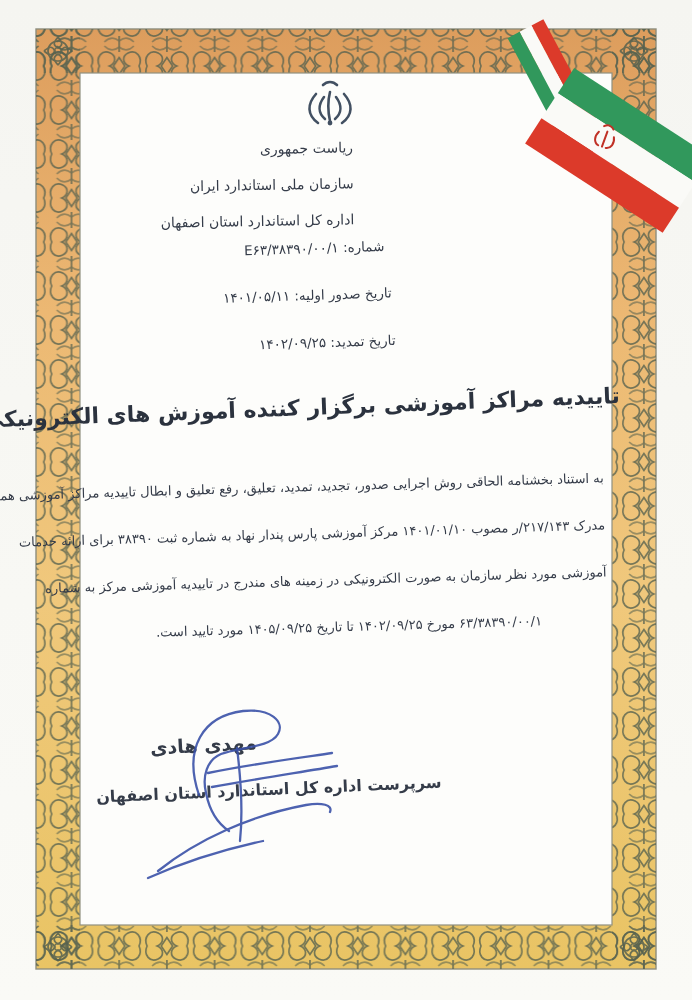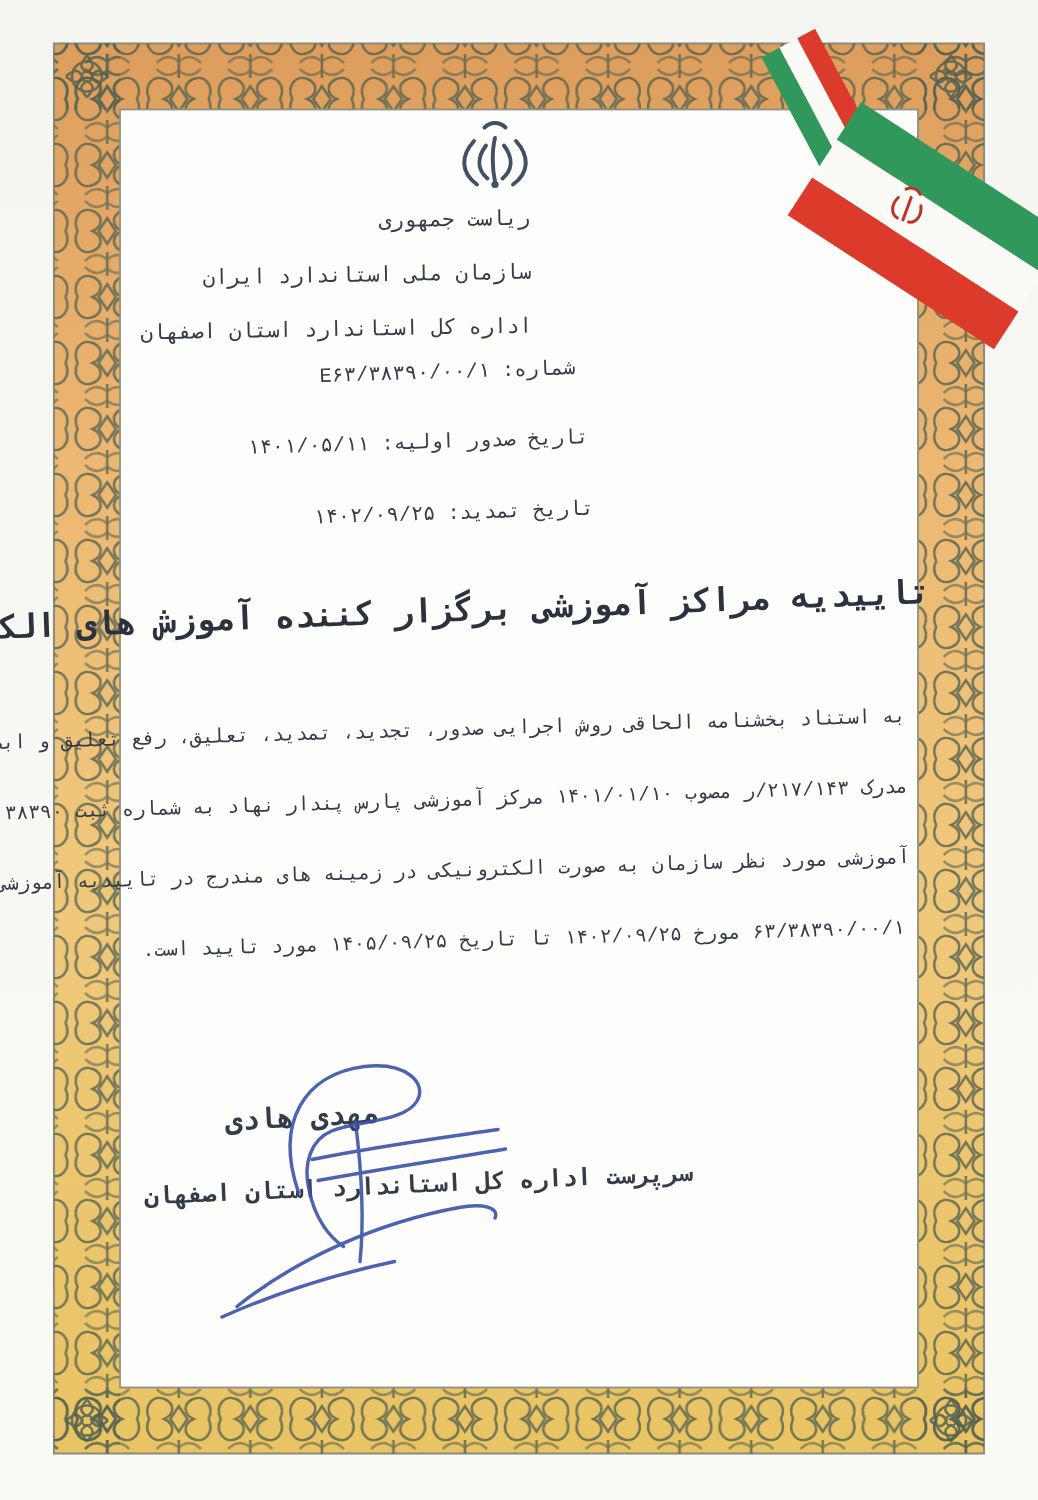--- a/index.html
+++ b/index.html
@@ -5,21 +5,20 @@
   html,body{margin:0;padding:0;}
   body{
     width:692px;height:1000px;
     background:linear-gradient(#f5f5f1,#fafaf6);
     font-family:"DejaVu Sans",sans-serif;
     overflow:hidden;
   }
   .page{
     position:relative;width:692px;height:748px;
     color:#343b48;
-    font-family:Liberation Mono, monospace;
   }
   .layer{position:absolute;left:0;top:0;width:692px;height:1000px;}
   .txt{position:absolute;direction:rtl;unicode-bidi:embed;color:#353c49;}
   .header-block{
     top:131px;right:338px;text-align:right;
     font-size:14px;line-height:36px;
     transform:rotate(-1deg);
   }
   .meta-line{font-size:13.5px;white-space:nowrap;transform:rotate(-1.8deg);}
   .meta-num{top:240px;right:308px;}

